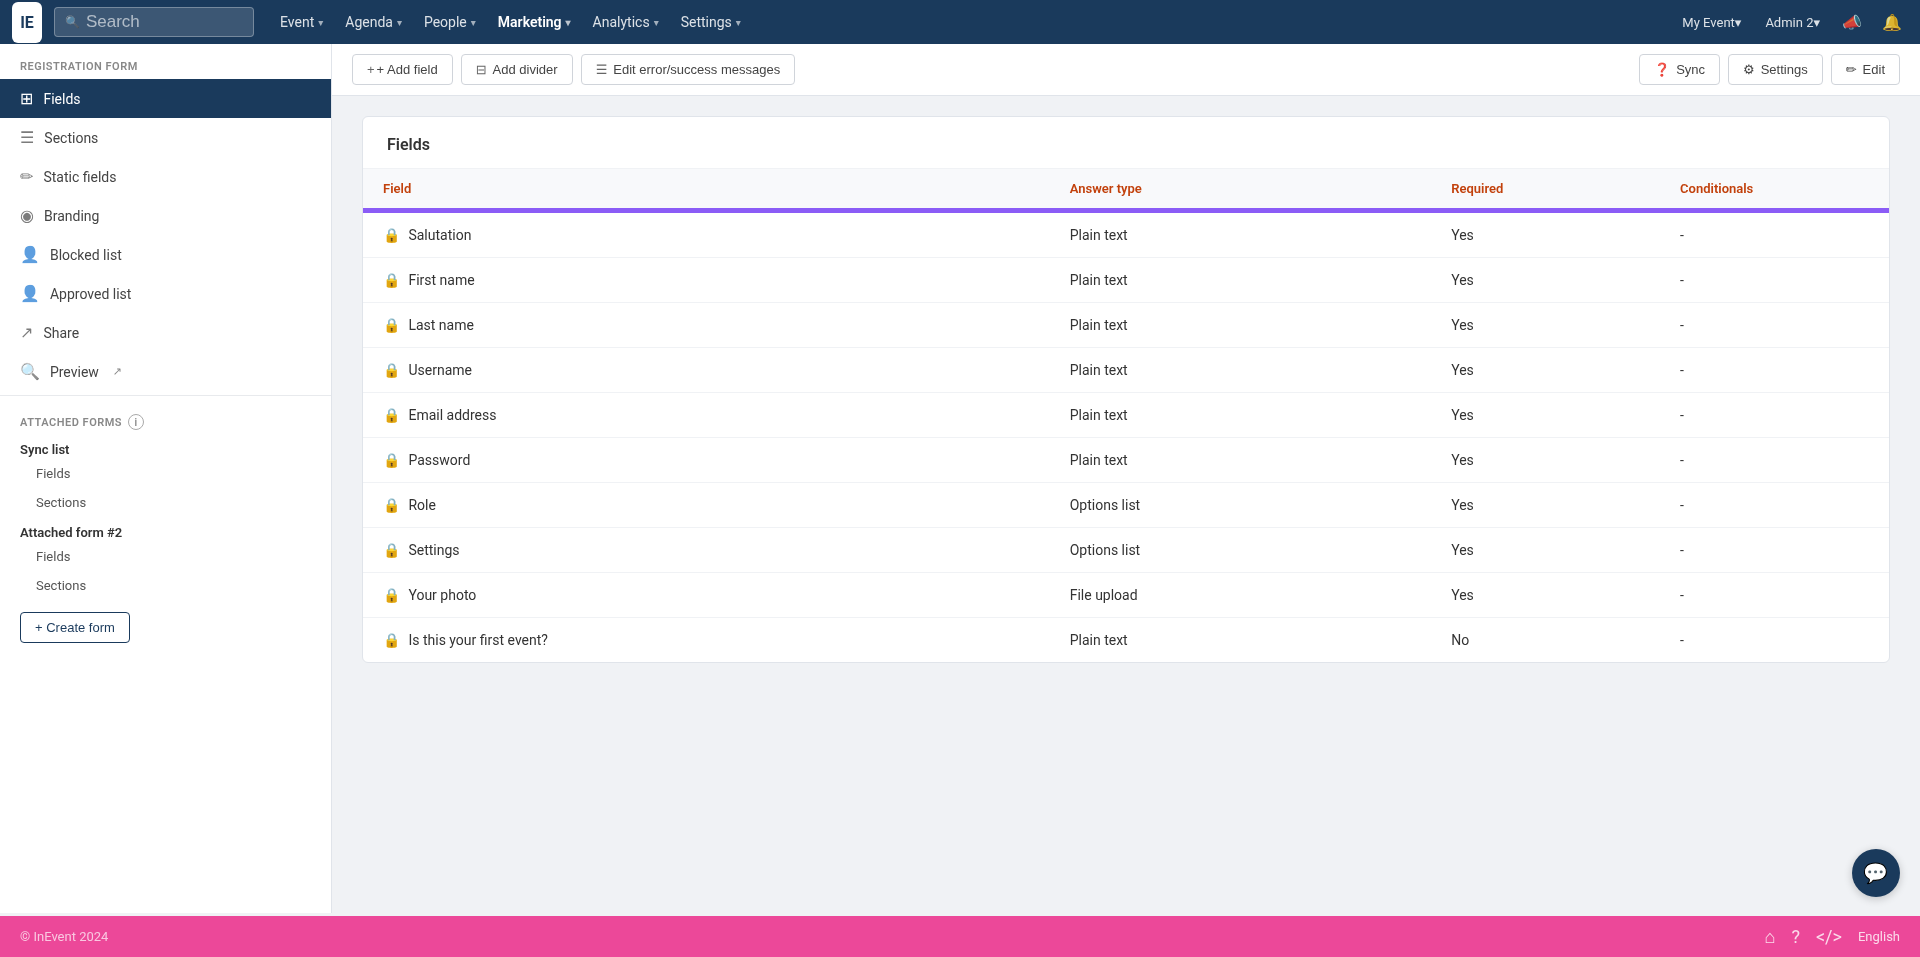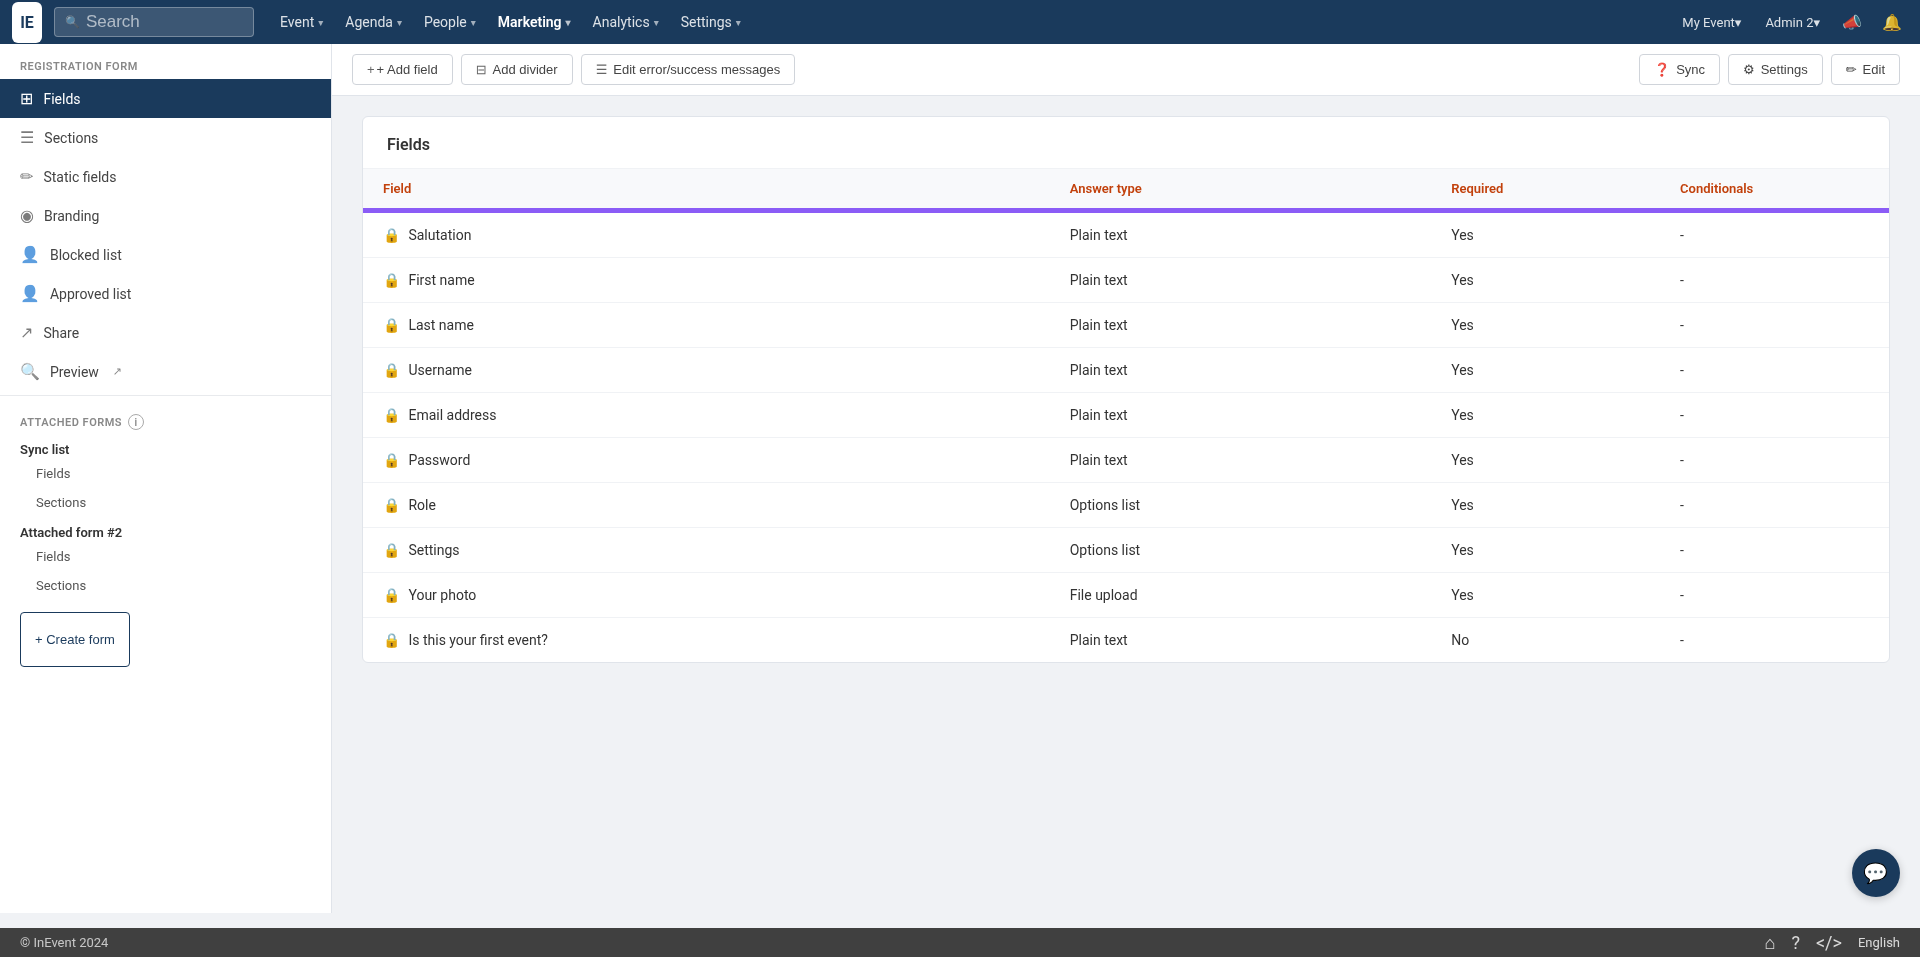--- a/index.html
+++ b/index.html
@@ -148,21 +148,21 @@
       color: #555;
       font-size: 13px;
     }
     .sidebar-divider {
       height: 1px;
       background: #e8eaed;
       margin: 4px 0;
     }
     .create-form-btn {
       margin: 12px 20px;
-      padding: 19px 14px;
+      padding: 7px 14px;
       border: 1px solid #1a3a5c;
       border-radius: 4px;
       color: #1a3a5c;
       background: #fff;
       cursor: pointer;
       font-size: 13px;
       display: flex; align-items: center; gap: 6px;
     }
 
     
@@ -252,22 +252,22 @@
       border-bottom: 1px solid #f0f2f5;
       font-size: 14px;
       color: #333;
     }
     .fields-table tr:last-child td { border-bottom: none; }
     .lock-icon { color: #aaa; font-size: 14px; margin-right: 8px; }
     .field-name-cell { display: flex; align-items: center; }
 
     
     .bottom-bar {
-      height: 29px;
-      background: #404040;
+      height: 41px;
+      background: #ec4899;
       display: flex;
       align-items: center;
       justify-content: space-between;
       padding: 0 20px;
       position: fixed;
       bottom: 0; left: 0; right: 0;
     }
     .bottom-bar-left { color: rgba(255,255,255,0.7); font-size: 13px; }
     .bottom-bar-right { display: flex; align-items: center; gap: 16px; }
     .bottom-icon { color: rgba(255,255,255,0.8); font-size: 18px; cursor: pointer; }

